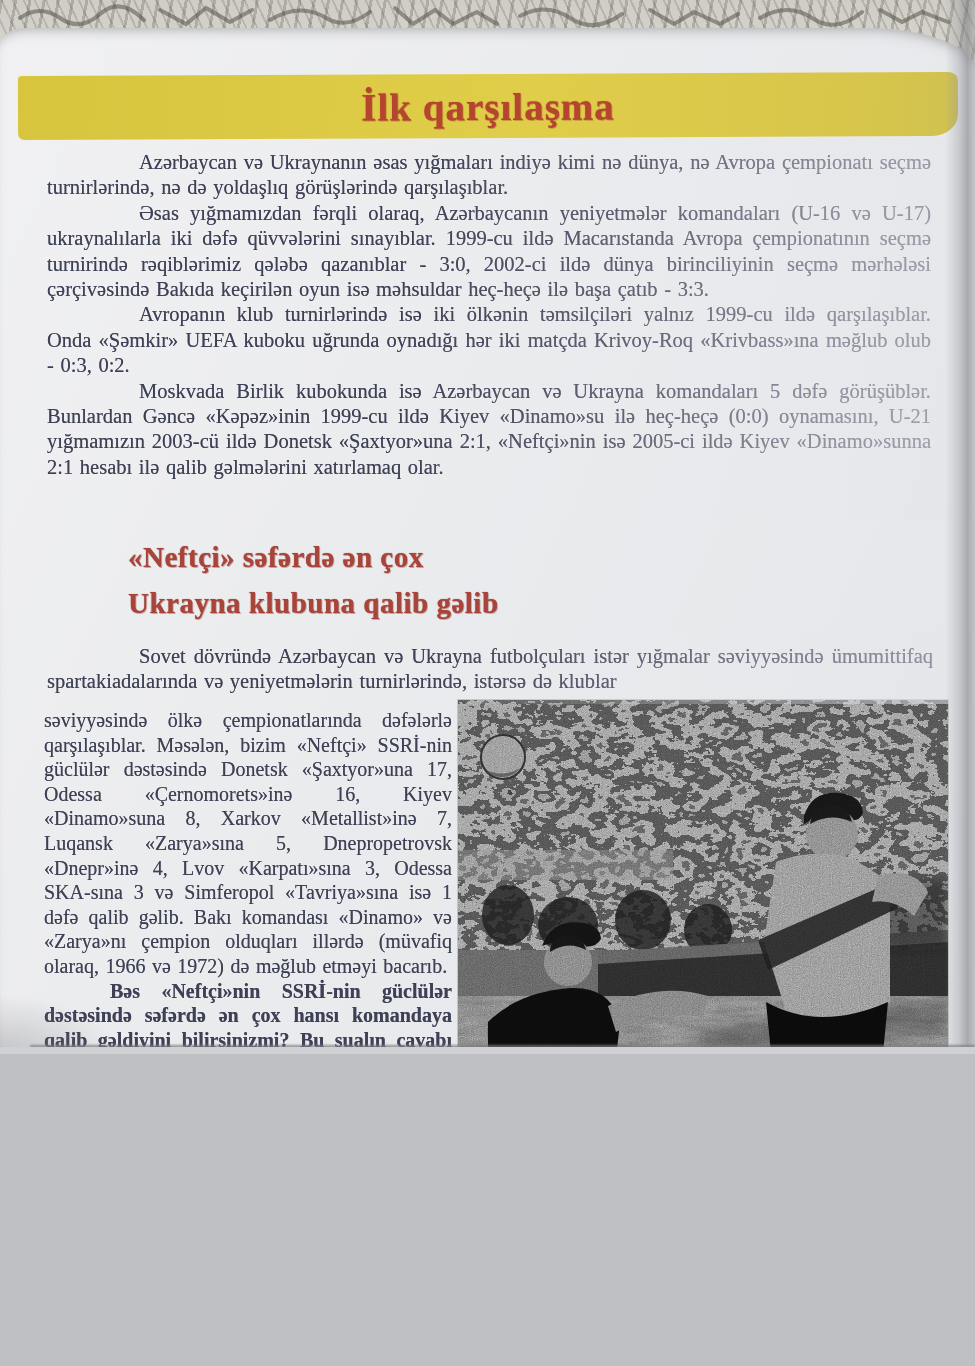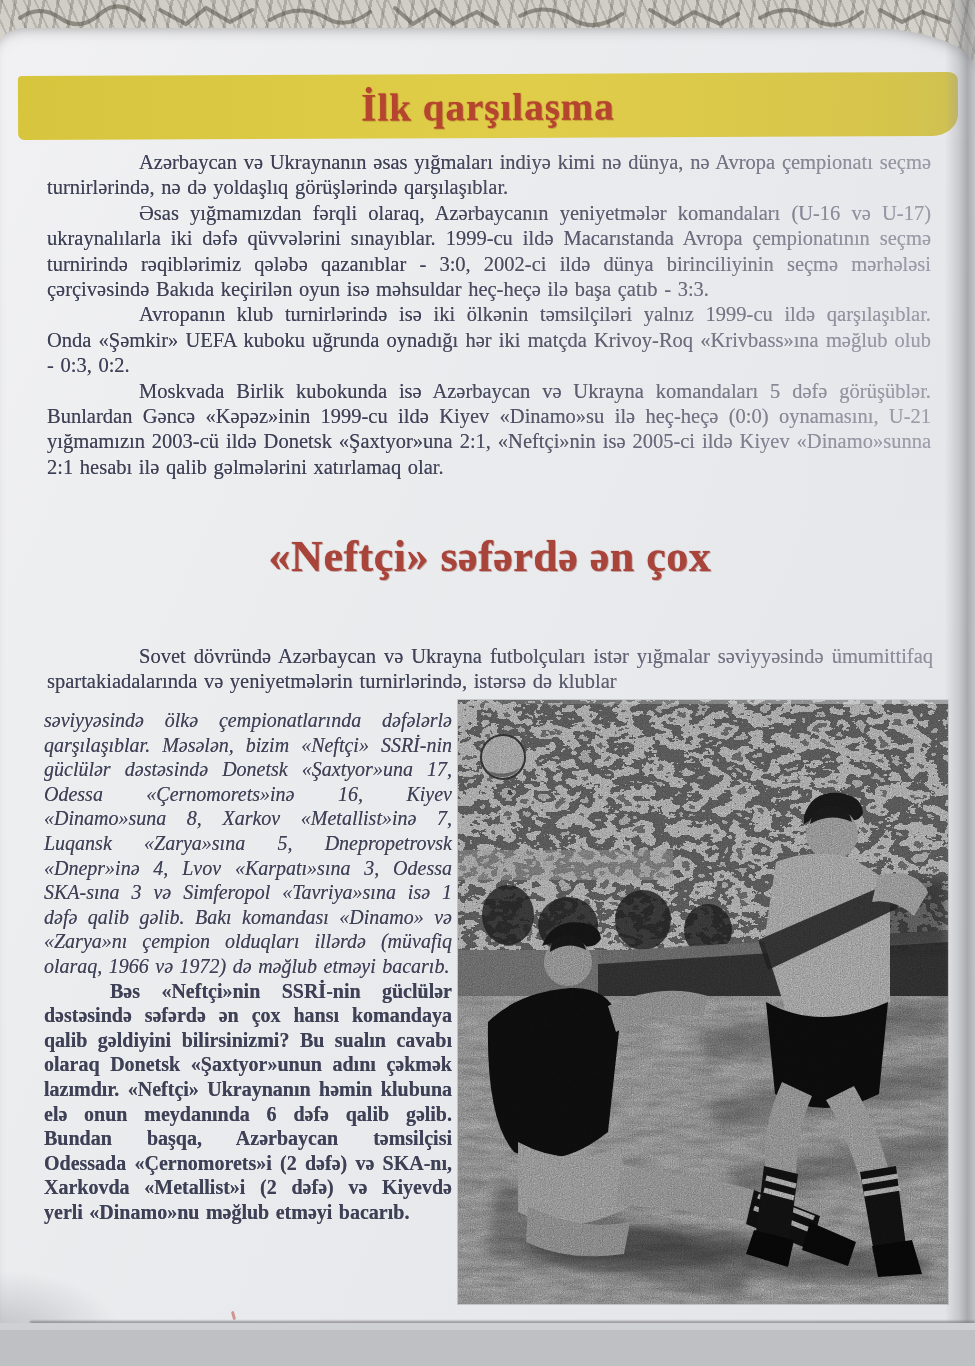--- a/index.html
+++ b/index.html
@@ -1,17 +1,17 @@
 <!DOCTYPE html>
 <html style="--banner-yellow: #d8c53e; --title-red: #b5452f; --heading-red: #a8443a; --ink: #3e4156; --paper: #e9eaec;"><head>
 <meta charset="utf-8">
 <style>
   html,body{margin:0;padding:0;background:#bfc0c4;}
   .screen{
-    position:relative;width:975px;height:1330px;overflow:hidden;
+    position:relative;width:975px;height:1054px;overflow:hidden;
     background:var(--paper,#e9eaec);
     font-family:"Liberation Serif","DejaVu Serif",serif;
   }
   
   .top-strip{
     position:absolute;left:0;top:0;width:975px;height:70px;z-index:0;
     background:
       repeating-linear-gradient(100deg, rgba(70,68,60,.25) 0 3px, transparent 3px 14px),
       repeating-linear-gradient(65deg, rgba(60,58,52,.18) 0 2px, transparent 2px 10px),
       linear-gradient(#cfcdc5,#d8d6cf);
@@ -57,28 +57,28 @@
   .pblock{position:absolute;left:47px;top:150px;width:884px;z-index:3;}
   .pblock p, .lead, .col p{
     margin:0;color:var(--ink,#3e4156);
     font-size:20.5px;line-height:25.4px;text-align:justify;
     text-shadow:0 0 .5px rgba(62,65,86,.65);
     word-spacing:1.5px;
   }
   .pblock p{text-indent:92px;}
   .heading2{
     position:absolute;left:128px;top:534px;width:724px;z-index:3;
-    text-align:center;color:var(--heading-red,#a8443a);
-    font-size:44px;line-height:46px;font-weight:bold;letter-spacing:.5px;
+    text-align:left;color:var(--heading-red,#a8443a);
+    font-size:29px;line-height:46px;font-weight:bold;letter-spacing:.5px;
     text-shadow:0 0 1px rgba(168,68,58,.85), 1px 1px 0 rgba(110,35,28,.3);
   }
   .lead{position:absolute;left:47px;top:644px;width:886px;z-index:3;text-indent:92px;}
   .col{position:absolute;left:44px;top:708px;width:408px;z-index:3;}
   .col p{font-size:20px;line-height:24.6px;}
-  .col p.cont{text-indent:0;font-style:italic;}
+  .col p.cont{text-indent:0;}
   .col p.indent{text-indent:66px;font-weight:bold;}
   
   .fade-a,.fade-b{position:absolute;z-index:6;pointer-events:none;}
   .fade-a{left:430px;top:138px;width:545px;height:382px;
     background:linear-gradient(97deg, rgba(233,234,237,0) 0%, rgba(233,234,237,.22) 40%, rgba(231,232,236,.5) 75%, rgba(228,229,233,.62) 100%);}
   .fade-b{left:430px;top:630px;width:545px;height:74px;
     background:linear-gradient(97deg, rgba(233,234,237,0) 0%, rgba(233,234,237,.25) 45%, rgba(229,230,234,.55) 100%);}
   
   .photo{
     position:absolute;left:458px;top:700px;width:490px;height:604px;z-index:2;
@@ -119,20 +119,21 @@
 
   <div class="pblock">
     <p>Azərbaycan və Ukraynanın əsas yığmaları indiyə kimi nə dünya, nə Avropa çempionatı seçmə turnirlərində, nə də yoldaşlıq görüşlərində qarşılaşıblar.</p>
     <p>Əsas yığmamızdan fərqli olaraq, Azərbaycanın yeniyetmələr komandaları (U-16 və U-17) ukraynalılarla iki dəfə qüvvələrini sınayıblar. 1999-cu ildə Macarıstanda Avropa çempionatının seçmə turnirində rəqiblərimiz qələbə qazanıblar - 3:0, 2002-ci ildə dünya birinciliyinin seçmə mərhələsi çərçivəsində Bakıda keçirilən oyun isə məhsuldar heç-heçə ilə başa çatıb - 3:3.</p>
     <p>Avropanın klub turnirlərində isə iki ölkənin təmsilçiləri yalnız 1999-cu ildə qarşılaşıblar. Onda «Şəmkir» UEFA kuboku uğrunda oynadığı hər iki matçda Krivoy-Roq «Krivbass»ına məğlub olub - 0:3, 0:2.</p>
     <p>Moskvada Birlik kubokunda isə Azərbaycan və Ukrayna komandaları 5 dəfə görüşüblər. Bunlardan Gəncə «Kəpəz»inin 1999-cu ildə Kiyev «Dinamo»su ilə heç-heçə (0:0) oynamasını, U-21 yığmamızın 2003-cü ildə Donetsk «Şaxtyor»una 2:1, «Neftçi»nin isə 2005-ci ildə Kiyev «Dinamo»sunna 2:1 hesabı ilə qalib gəlmələrini xatırlamaq olar.</p>
   </div>
 
   <div class="heading2">
     <div>«Neftçi» səfərdə ən çox</div>
+    <div>Ukrayna klubuna qalib gəlib</div>
   </div>
 
   <p class="lead">Sovet dövründə Azərbaycan və Ukrayna futbolçuları istər yığmalar səviyyəsində ümumittifaq spartakiadalarında və yeniyetmələrin turnirlərində, istərsə də klublar</p>
 
   <div class="col">
     <p class="cont">səviyyəsində ölkə çempionatlarında dəfələrlə qarşılaşıblar. Məsələn, bizim «Neftçi» SSRİ-nin güclülər dəstəsində Donetsk «Şaxtyor»una 17, Odessa «Çernomorets»inə 16, Kiyev «Dinamo»suna 8, Xarkov «Metallist»inə 7, Luqansk «Zarya»sına 5, Dnepropetrovsk «Dnepr»inə 4, Lvov «Karpatı»sına 3, Odessa SKA-sına 3 və Simferopol «Tavriya»sına isə 1 dəfə qalib gəlib. Bakı komandası «Dinamo» və «Zarya»nı çempion olduqları illərdə (müvafiq olaraq, 1966 və 1972) də məğlub etməyi bacarıb.</p>
     <p class="indent">Bəs «Neftçi»nin SSRİ-nin güclülər dəstəsində səfərdə ən çox hansı komandaya qalib gəldiyini bilirsinizmi? Bu sualın cavabı olaraq Donetsk «Şaxtyor»unun adını çəkmək lazımdır. «Neftçi» Ukraynanın həmin klubuna elə onun meydanında 6 dəfə qalib gəlib. Bundan başqa, Azərbaycan təmsilçisi Odessada «Çernomorets»i (2 dəfə) və SKA-nı, Xarkovda «Metallist»i (2 dəfə) və Kiyevdə yerli «Dinamo»nu məğlub etməyi bacarıb.</p>
   </div>
 
   <div class="photo">

